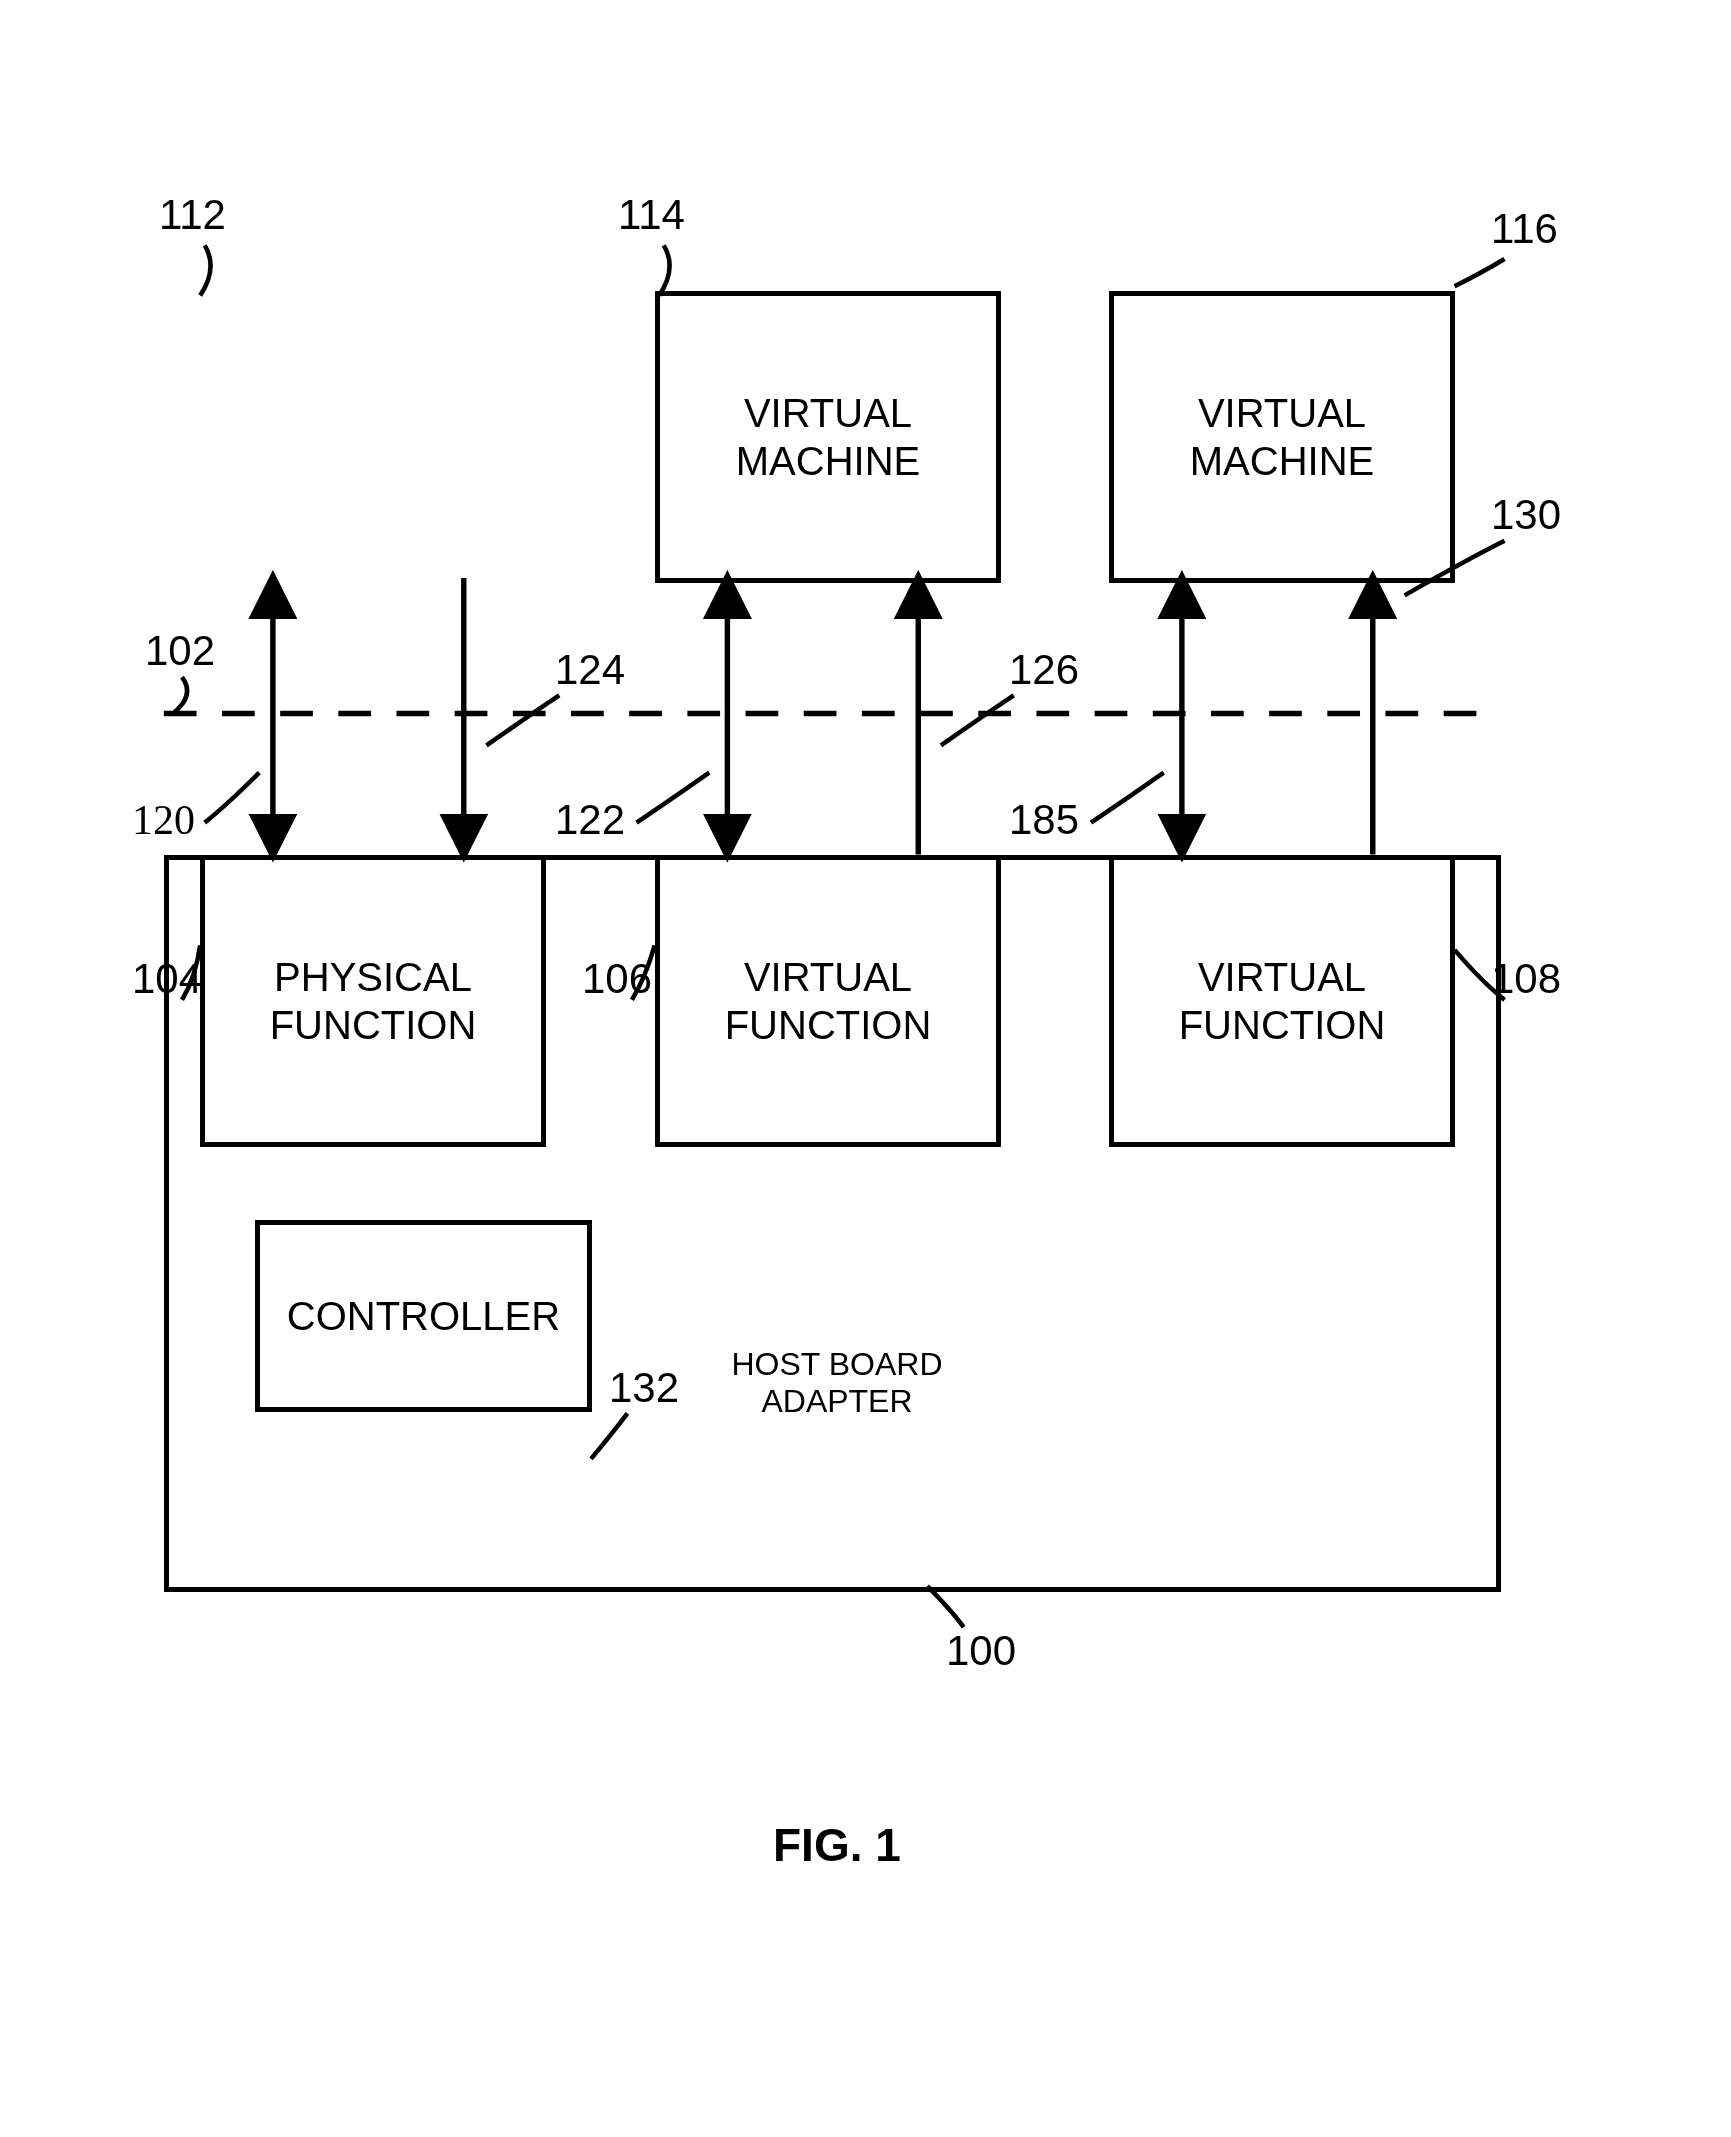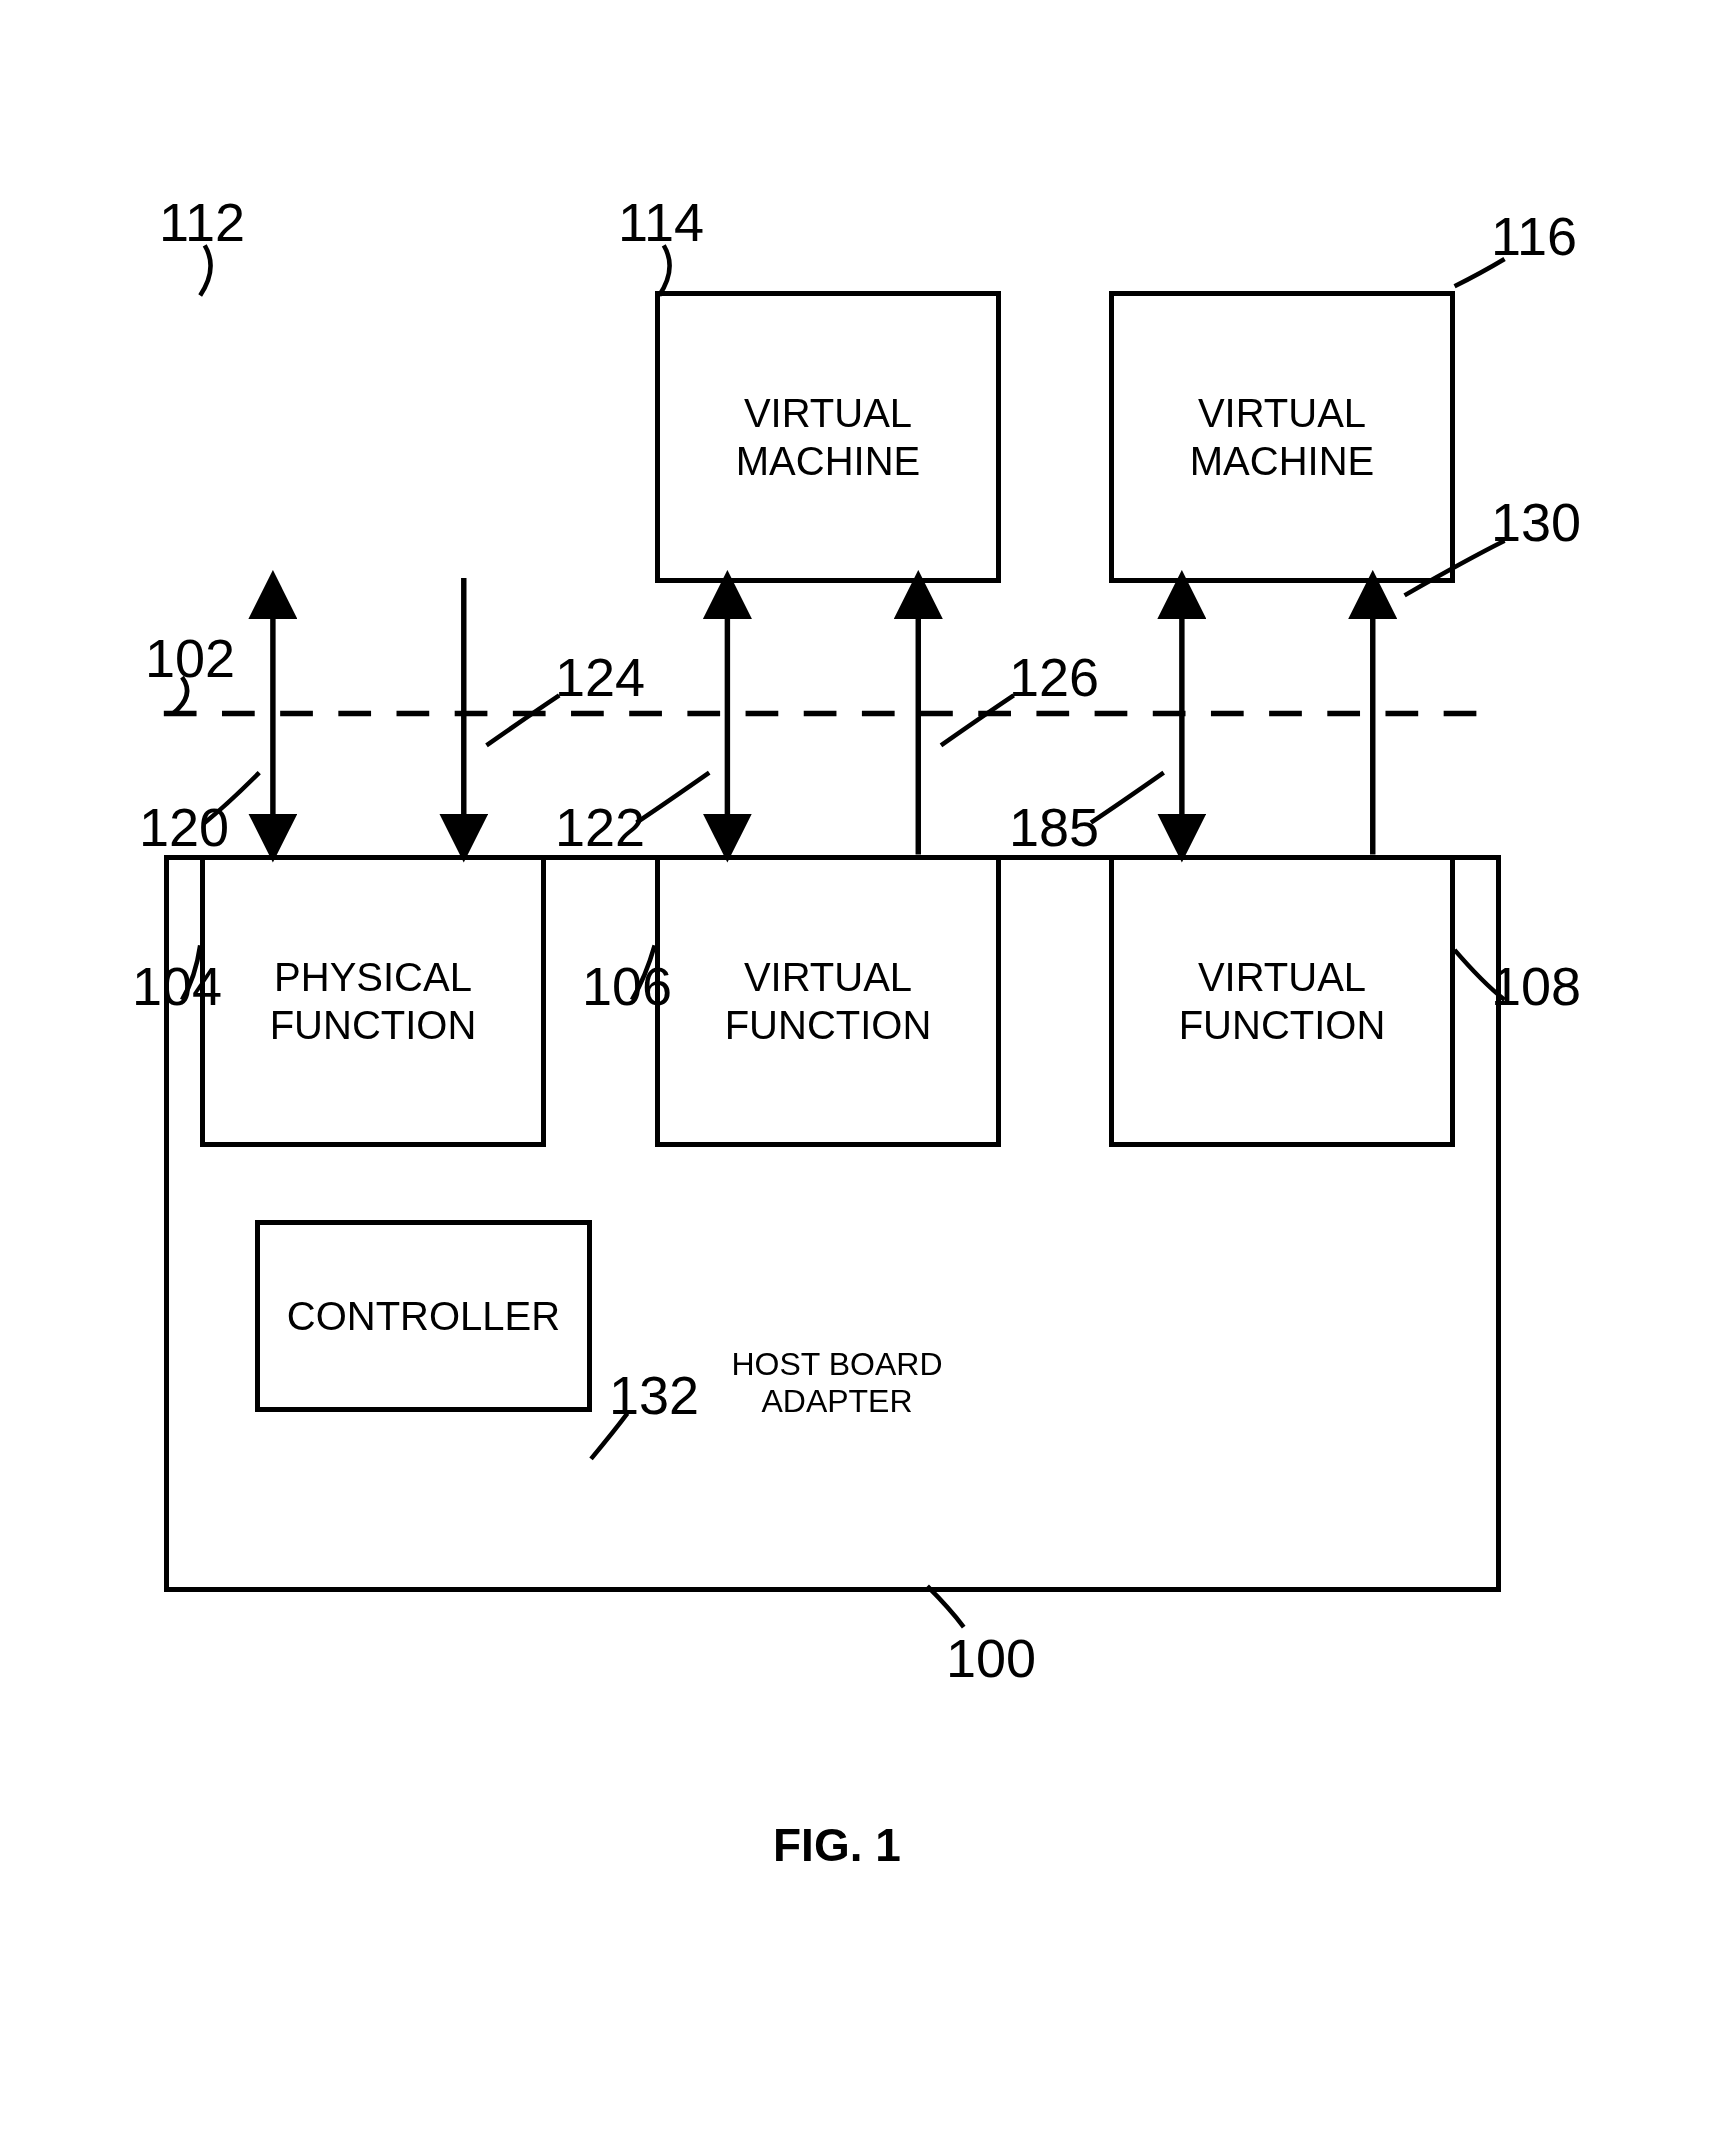--- a/index.html
+++ b/index.html
@@ -32,21 +32,21 @@
     font-size: 32px;
     text-align: center;
   }
   .fig-label {
     position: absolute;
     font-weight: 700;
     font-size: 46px;
   }
   .ref-label {
     position: absolute;
-    font-size: 54px;
+    font-size: 42px;
     font-weight: 400;
   }
   svg.overlay {
     position: absolute;
     left: 0;
     top: 0;
     pointer-events: none;
   }
 </style>
 </head>
@@ -90,21 +90,21 @@
 
   <div class="fig-label" style="left:773px; top:1818px;">
     <span>FIG. 1</span>
   </div>
 
   <div class="ref-label" style="left:159px; top:191px;">112</div>
   <div class="ref-label" style="left:618px; top:191px;">114</div>
   <div class="ref-label" style="left:1491px; top:205px;">116</div>
 
   <div class="ref-label" style="left:132px; top:627px;margin-left:13px;">102</div>
-  <div class="ref-label" style="left:139px; top:796px;">120</div>
+  <div class="ref-label" style="left:132px; top:796px;font-family:Liberation Serif, serif;">120</div>
   <div class="ref-label" style="left:555px; top:646px;">124</div>
   <div class="ref-label" style="left:555px; top:796px;">122</div>
   <div class="ref-label" style="left:1009px; top:646px;">126</div>
   <div class="ref-label" style="left:1009px; top:796px;">185</div>
   <div class="ref-label" style="left:1491px; top:491px;">130</div>
 
   <div class="ref-label" style="left:132px; top:955px;">104</div>
   <div class="ref-label" style="left:582px; top:955px;">106</div>
   <div class="ref-label" style="left:1491px; top:955px;">108</div>
   <div class="ref-label" style="left:609px; top:1364px;">132</div>

